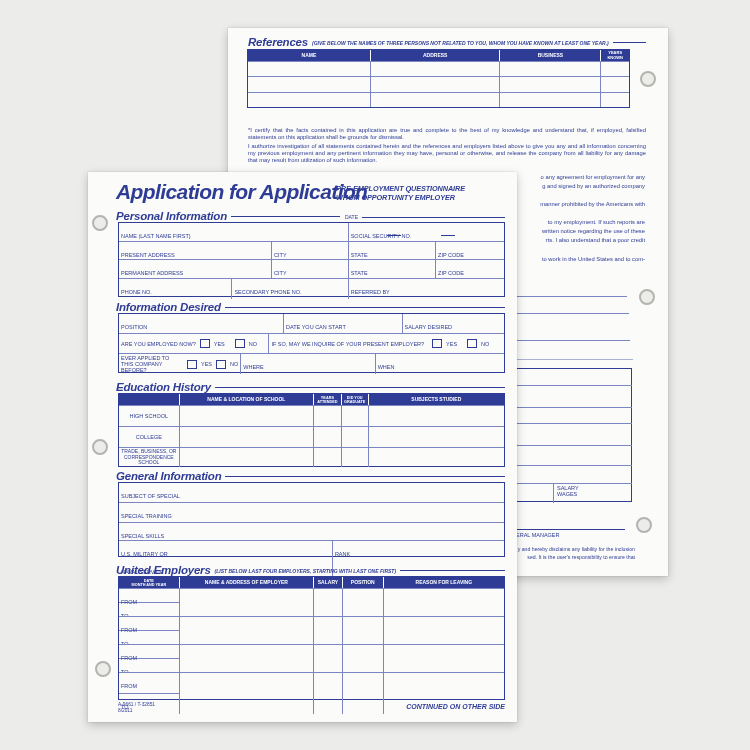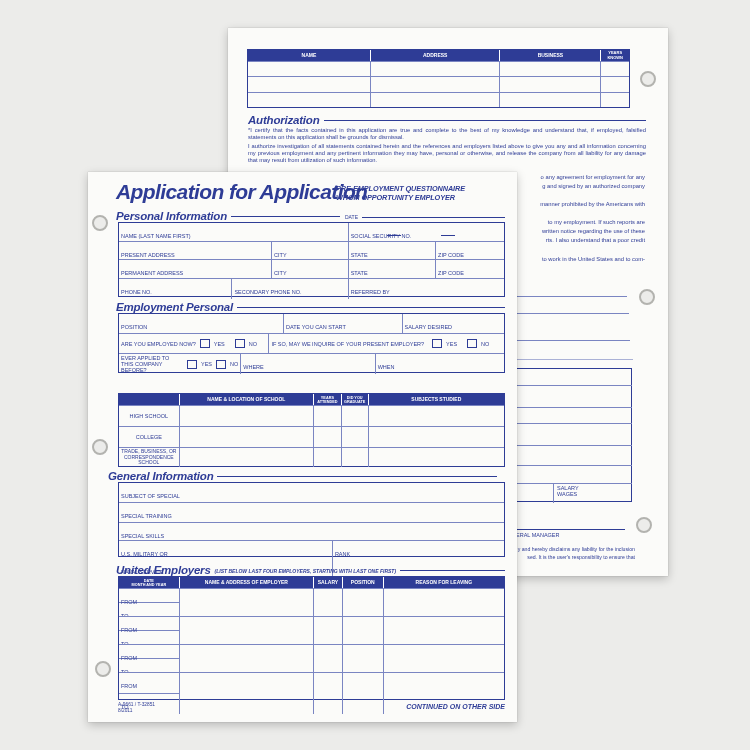--- a/index.html
+++ b/index.html
@@ -94,20 +94,25 @@
   .subtitle{
     font:italic 800 7.3px "Liberation Sans", sans-serif;
     line-height:8.6px;color:var(--ink);white-space:nowrap;letter-spacing:-0.1px;
   }
 </style>
 </head>
 <body>
 
 <div class="sheet" id="back-sheet">
 
+  <div class="sec-head" style="left:20px;top:8px;width:398px;">
+    <span class="sec-title">References</span>
+    <span class="sec-note">(GIVE BELOW THE NAMES OF THREE PERSONS NOT RELATED TO YOU, WHOM YOU HAVE KNOWN AT LEAST ONE YEAR.)</span>
+    <span class="rule"></span>
+  </div>
 
   <div class="grid" style="left:19px;top:21px;width:383px;height:59px;">
     <div class="grow bar" style="height:11px;flex:none;">
       <div class="bcell" style="width:32%;">NAME</div>
       <div class="bcell" style="width:34%;">ADDRESS</div>
       <div class="bcell" style="width:26.5%;">BUSINESS</div>
       <div class="bcell" style="width:7.5%;font-size:4px;line-height:4.3px;">YEARS
 KNOWN</div>
     </div>
     <div class="grow" style="flex:1;">
@@ -123,24 +128,20 @@
         <div class="gcell" style="width:7.5%;"></div>
     </div>
     <div class="grow" style="flex:1;">
       <div class="gcell" style="width:32%;"></div>
         <div class="gcell" style="width:34%;"></div>
         <div class="gcell" style="width:26.5%;"></div>
         <div class="gcell" style="width:7.5%;"></div>
     </div>
   </div>
 
-  <div class="sec-head" style="left:20px;top:86px;width:398px;">
-    <span class="sec-title">Authorization</span>
-    <span class="rule"></span>
-  </div>
 
   <div class="para abs" style="left:20px;top:99px;width:398px;">*I certify that the facts contained in this application are true and complete to the best of my knowledge and understand that, if employed, falsified statements on this application shall be grounds for dismissal.</div>
   <div class="para abs" style="left:20px;top:115px;width:398px;">I authorize investigation of all statements contained herein and the references and employers listed above to give you any and all information concerning my previous employment and any pertinent information they may have, personal or otherwise, and release the company from all liability for any damage that may result from utilization of such information.</div>
 
   <div class="frag" style="right:23px;top:146px;">o any agreement for employment for any</div>
   <div class="frag" style="right:23px;top:155px;">g and signed by an authorized company</div>
   <div class="frag" style="right:23px;top:173px;">manner prohibited by the Americans with</div>
   <div class="frag" style="right:23px;top:191px;">to my employment. If such reports are</div>
   <div class="frag" style="right:23px;top:200px;">written notice regarding the use of these</div>
   <div class="frag" style="right:23px;top:209px;">rts. I also understand that a poor credit</div>
@@ -213,21 +214,21 @@
       <div class="gcell" style="width:17.9%;"><span class="lbl">ZIP CODE</span></div>
     </div>
     <div class="grow" style="flex:1;">
       <div class="gcell" style="width:29.2%;"><span class="lbl">PHONE NO.</span></div>
       <div class="gcell" style="width:30.2%;"><span class="lbl">SECONDARY PHONE NO.</span></div>
       <div class="gcell" style="width:40.6%;"><span class="lbl">REFERRED BY</span></div>
     </div>
   </div>
 
   <div class="sec-head" style="left:28px;top:129px;width:389px;">
-    <span class="sec-title">Employment Personal</span>
+    <span class="sec-title">Information Desired</span>
     <span class="rule"></span>
   </div>
   <div class="grid" style="left:30px;top:141px;width:387px;height:60px;">
     <div class="grow" style="height:19px;flex:none;">
       <div class="gcell" style="width:42.6%;"><span class="lbl">POSITION</span></div>
       <div class="gcell" style="width:30.8%;"><span class="lbl">DATE YOU CAN START</span></div>
       <div class="gcell" style="width:26.6%;"><span class="lbl">SALARY DESIRED</span></div>
     </div>
     <div class="grow" style="height:20px;flex:none;">
       <div class="gcell cbrow" style="width:38.8%;gap:2px;">
@@ -252,20 +253,24 @@
         <span class="cb"></span>
         <span class="lbl">YES</span>
         <span class="cb"></span>
         <span class="lbl">NO</span>
       </div>
       <div class="gcell" style="width:34.9%;"><span class="lbl">WHERE</span></div>
       <div class="gcell" style="width:33.6%;"><span class="lbl">WHEN</span></div>
     </div>
   </div>
 
+  <div class="sec-head" style="left:28px;top:209px;width:389px;">
+    <span class="sec-title">Education History</span>
+    <span class="rule"></span>
+  </div>
   <div class="grid" style="left:30px;top:221px;width:387px;height:74px;">
     <div class="grow bar" style="height:11px;flex:none;">
       <div class="bcell" style="width:15.5%;"></div>
       <div class="bcell" style="width:34.9%;">NAME &amp; LOCATION OF SCHOOL</div>
       <div class="bcell" style="width:7.2%;font-size:3.8px;line-height:4px;">YEARS
 ATTENDED</div>
       <div class="bcell" style="width:7.0%;font-size:3.8px;line-height:4px;">DID YOU
 GRADUATE</div>
       <div class="bcell" style="width:35.4%;">SUBJECTS STUDIED</div>
     </div>
@@ -293,21 +298,21 @@
 CORRESPONDENCE
 SCHOOL</span>
         </div>
       <div class="gcell" style="width:34.9%;"></div>
         <div class="gcell" style="width:7.2%;"></div>
         <div class="gcell" style="width:7.0%;"></div>
         <div class="gcell" style="width:35.4%;"></div>
     </div>
   </div>
 
-  <div class="sec-head" style="left:20px;top:298px;width:389px;">
+  <div class="sec-head" style="left:28px;top:298px;width:389px;">
     <span class="sec-title">General Information</span>
     <span class="rule"></span>
   </div>
   <div class="grid" style="left:30px;top:310px;width:387px;height:75px;">
     <div class="grow" style="height:19px;flex:none;">
       <div class="gcell" style="width:100%;"><span class="lbl">SUBJECT OF SPECIAL
 STUDY/RESEARCH WORK</span></div>
     </div>
     <div class="grow" style="height:20px;flex:none;">
       <div class="gcell" style="width:100%;"><span class="lbl">SPECIAL TRAINING</span></div>

